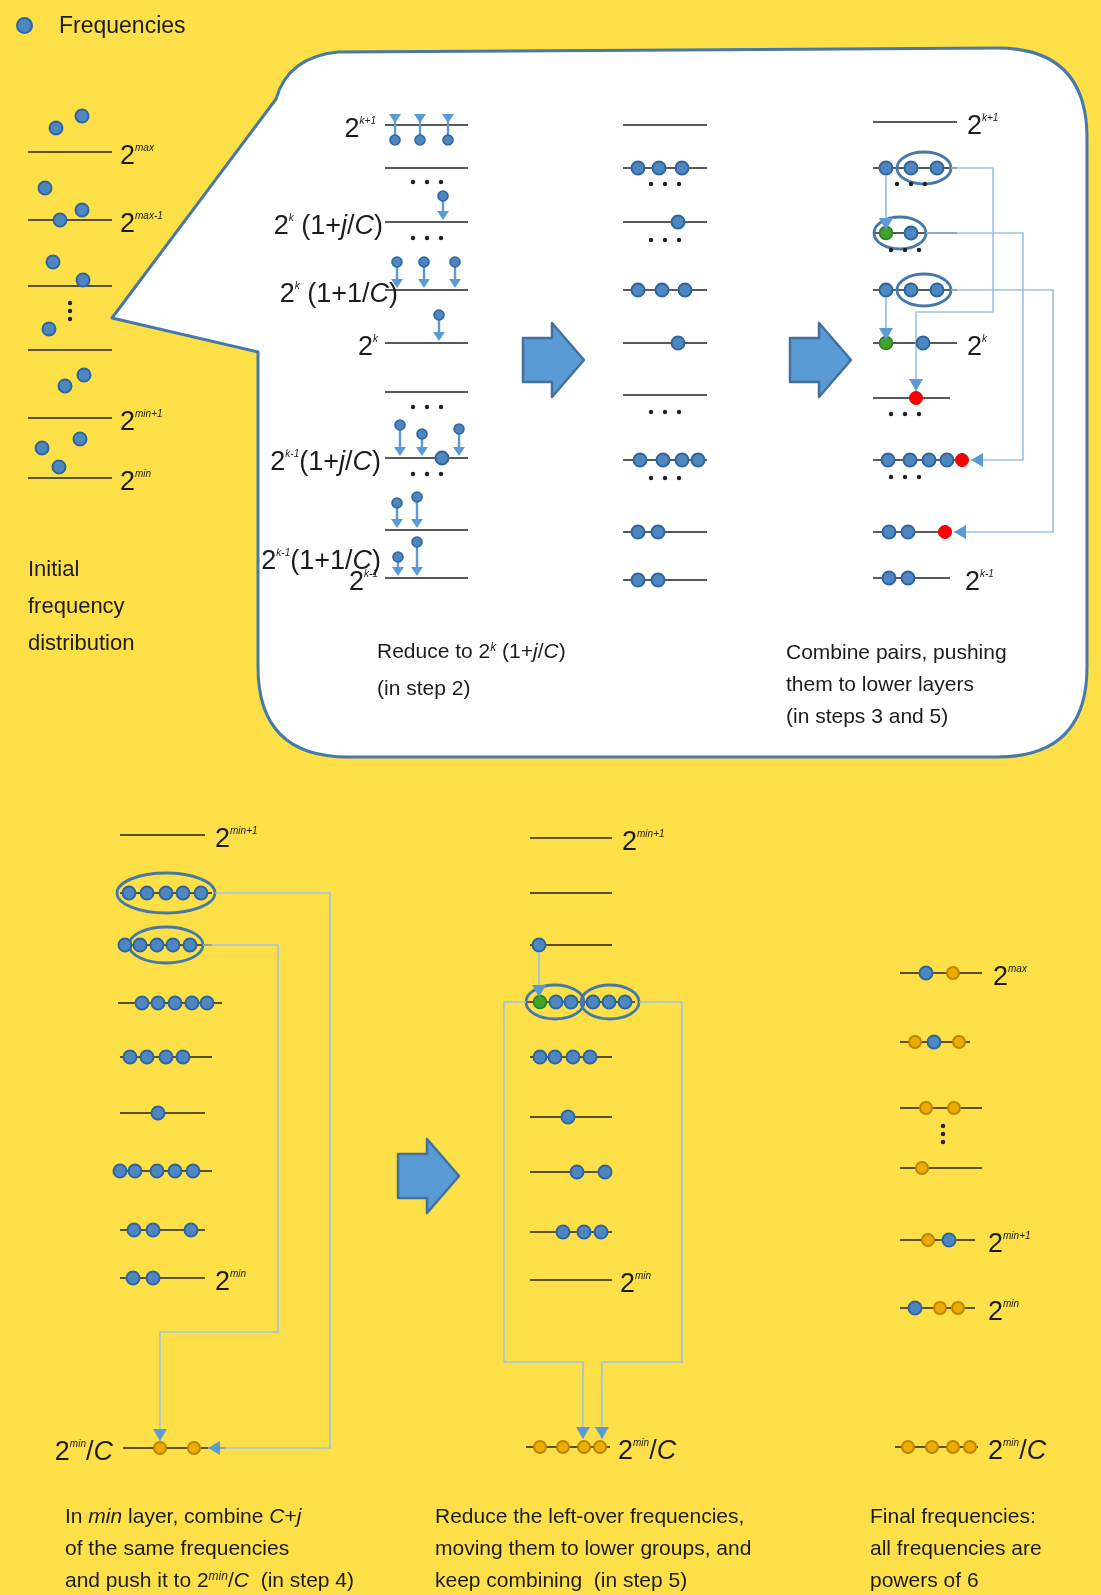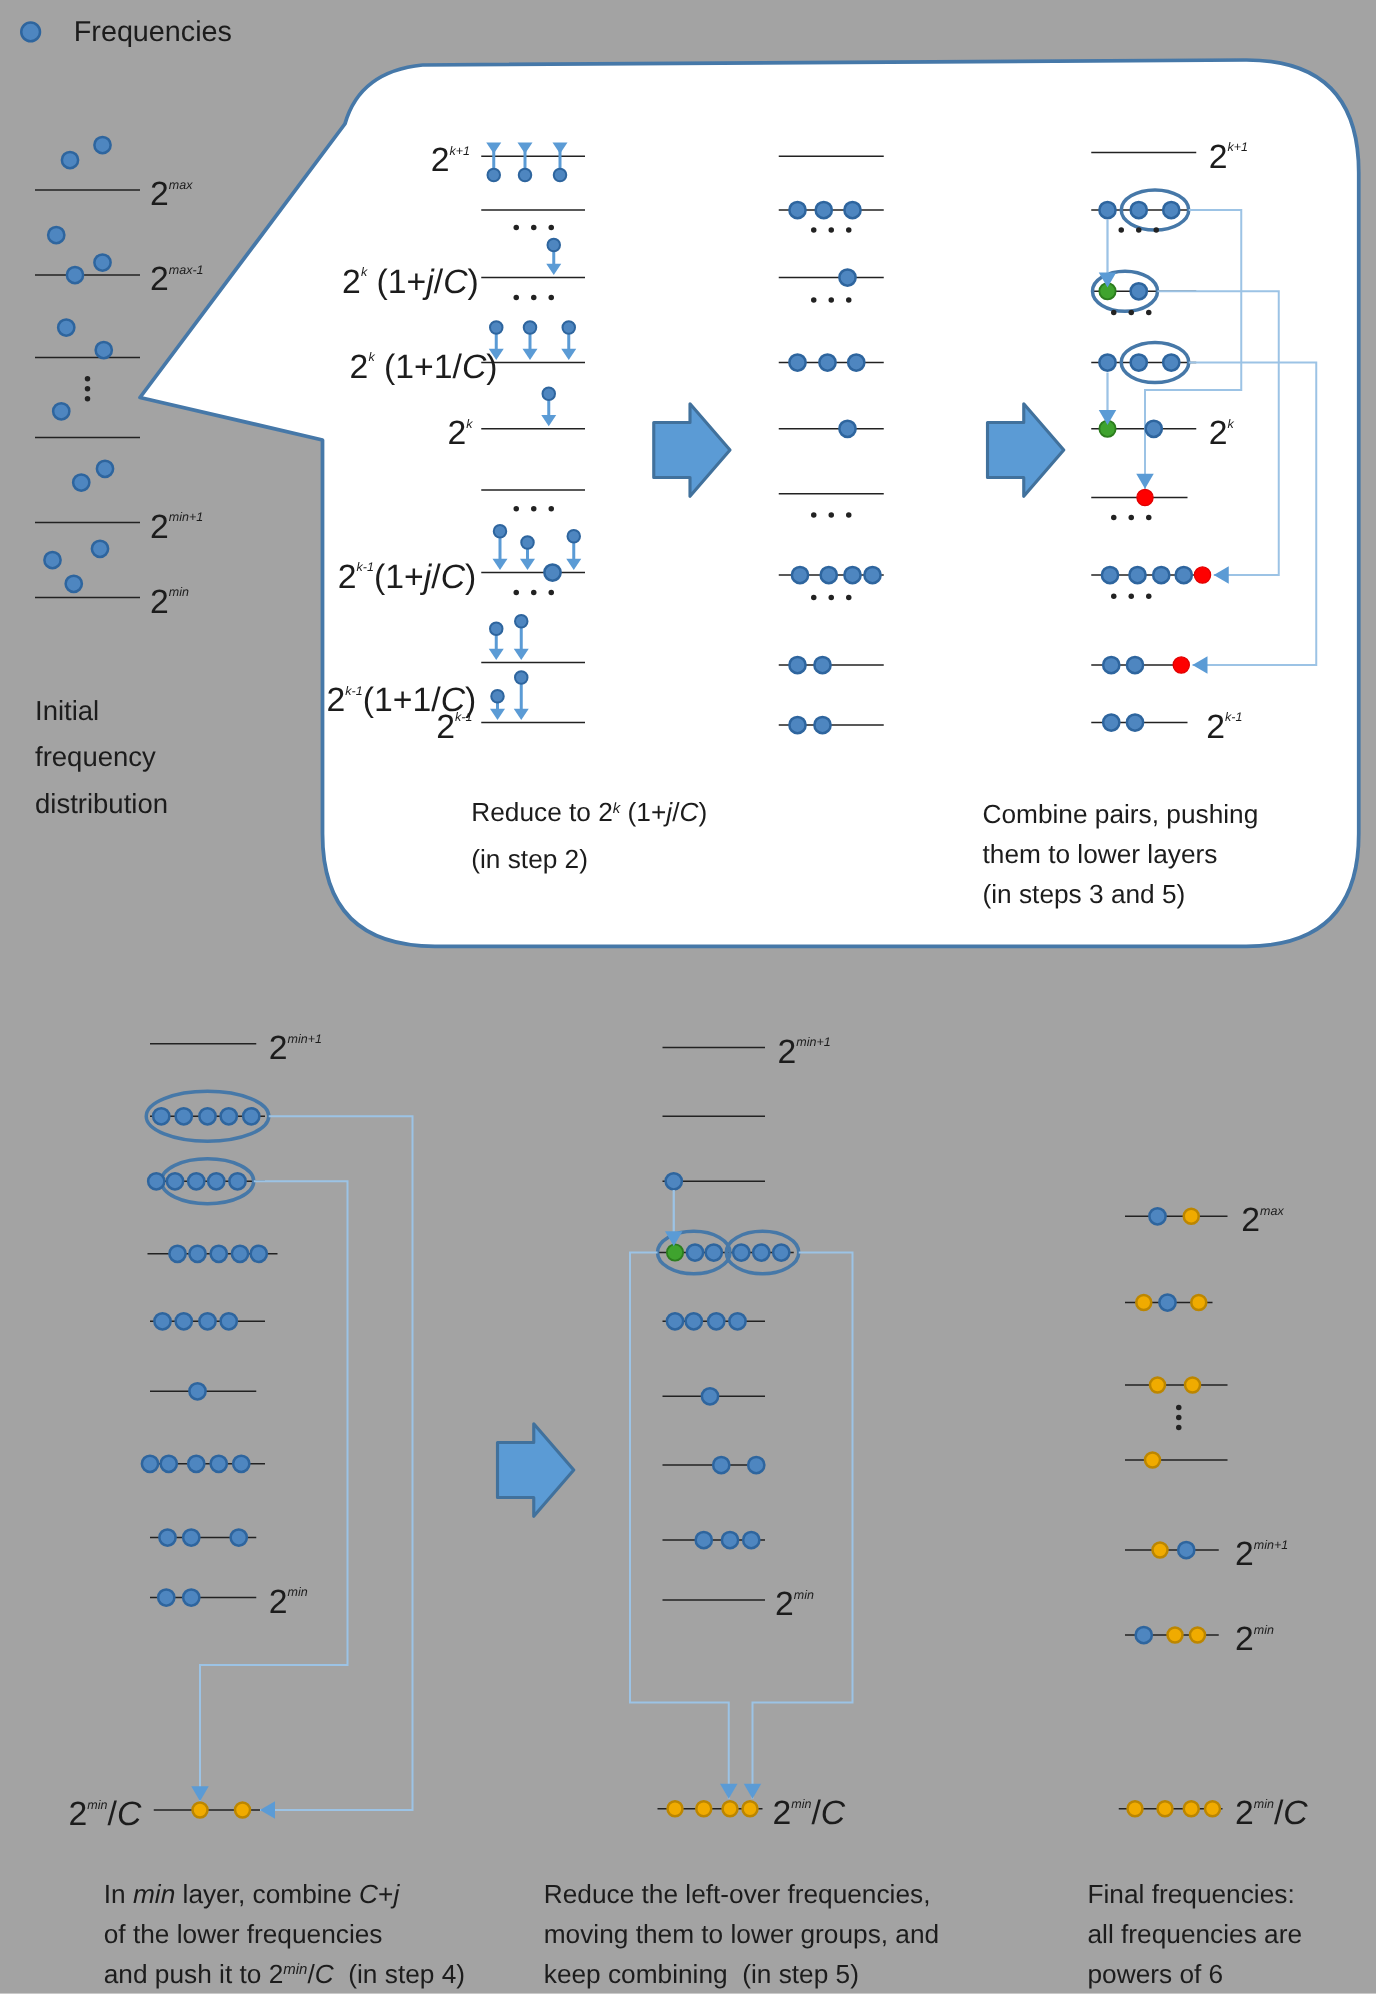--- a/index.html
+++ b/index.html
@@ -1,16 +1,16 @@
 <!DOCTYPE html>
 <html><head>
 <meta charset="utf-8">
 <style>
   html,body{margin:0;padding:0;background:#fff;}
-  #page{position:relative;width:1101px;height:1595px;background:#a3a3a3;overflow:hidden;
+  #page{position:relative;width:1101px;height:1595px;background:#fde047;overflow:hidden;
         font-family:"Liberation Sans",sans-serif;color:#1c1c1c;}
   #diagram-svg{position:absolute;left:0;top:0;}
   #text-layer{position:absolute;left:0;top:0;width:100%;height:100%;pointer-events:none;}
   .legend{position:absolute;left:16px;top:12px;display:flex;align-items:center;}
   .legend .ldot{width:13px;height:13px;border-radius:50%;background:#4e86c0;border:2px solid #2e659e;margin-right:26px;}
   .legend .ltext{font-size:23px;color:#1c1c1c;}
   .lvl{position:absolute;font-size:27px;line-height:27px;white-space:nowrap;color:#1c1c1c;}
   .lvl sup{font-size:10px;font-style:italic;vertical-align:13px;line-height:0;}
   .lvl.r{transform:translateX(-100%);}
   .lvl i{font-style:italic;}
@@ -362,17 +362,17 @@
       <div class="lvl" style="left: 622px; top: 828px;">2<sup>min+1</sup></div>
       <div class="lvl" style="left: 620px; top: 1270px;">2<sup>min</sup></div>
       <div class="lvl" style="left: 618px; top: 1437px;">2<sup>min</sup>/<i>C</i></div>
       <div class="lvl" style="left: 993px; top: 963px;">2<sup>max</sup></div>
       <div class="lvl" style="left: 988px; top: 1230px;">2<sup>min+1</sup></div>
       <div class="lvl" style="left: 988px; top: 1298px;">2<sup>min</sup></div>
       <div class="lvl" style="left: 988px; top: 1437px;">2<sup>min</sup>/<i>C</i></div>
       <div class="cap" style="left: 28px; top: 550px; font-size: 22px; line-height: 37px;"><div>Initial</div><div>frequency</div><div>distribution</div></div>
       <div class="cap" style="left: 377px; top: 632px; line-height: 37px;"><div>Reduce to 2<sup>k</sup> (1+<i>j</i>/<i>C</i>)</div><div>(in step 2)</div></div>
       <div class="cap" style="left: 786px; top: 636px; line-height: 32px;"><div>Combine pairs, pushing</div><div>them to lower layers</div><div>(in steps 3 and 5)</div></div>
-      <div class="cap" style="left: 65px; top: 1500px; line-height: 32px; margin-left: 18px;"><div>In <i>min</i> layer, combine <i>C</i>+<i>j</i></div><div>of the lower frequencies</div><div>and push it to 2<sup>min</sup>/<i>C</i>  (in step 4)</div></div>
+      <div class="cap" style="left: 65px; top: 1500px; line-height: 32px;"><div>In <i>min</i> layer, combine <i>C</i>+<i>j</i></div><div>of the same frequencies</div><div>and push it to 2<sup>min</sup>/<i>C</i>  (in step 4)</div></div>
       <div class="cap" style="left: 435px; top: 1500px; line-height: 32px;"><div>Reduce the left-over frequencies,</div><div>moving them to lower groups, and</div><div>keep combining  (in step 5)</div></div>
       <div class="cap" style="left: 870px; top: 1500px; line-height: 32px;"><div>Final frequencies:</div><div>all frequencies are</div><div>powers of 6</div></div>
     </div>
 </div>
 
 </body></html>

